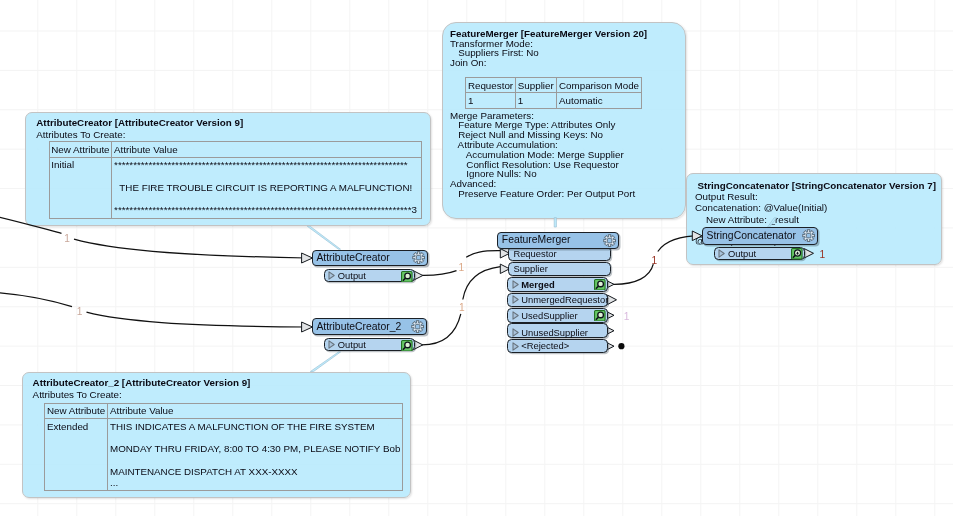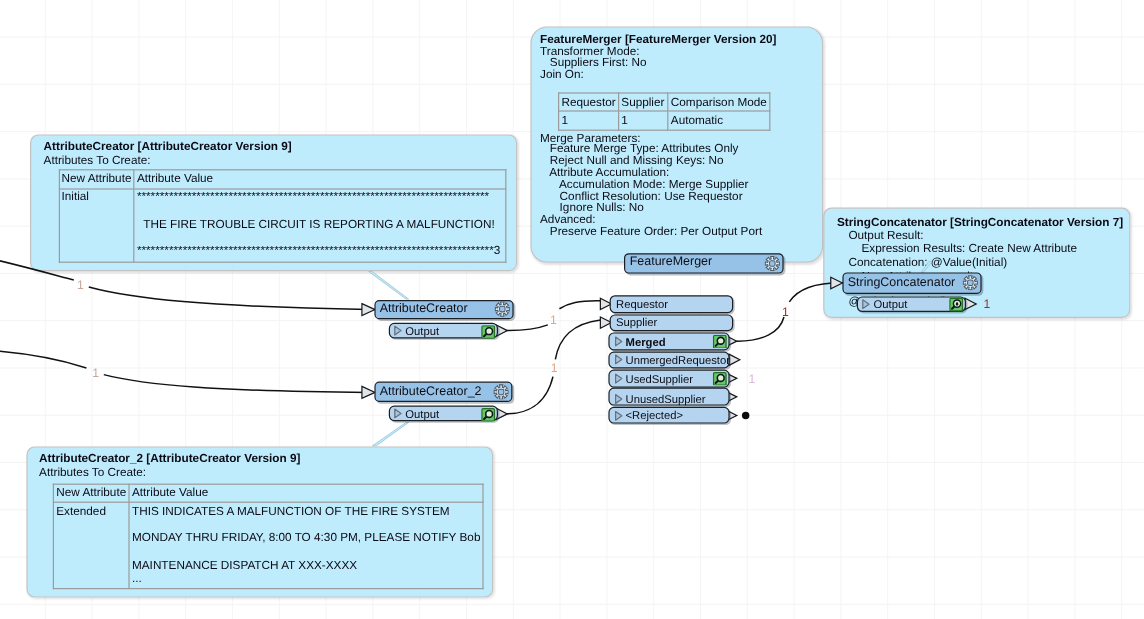--- a/index.html
+++ b/index.html
@@ -124,23 +124,22 @@
       <div class="ln">      Accumulation Mode: Merge Supplier</div>
       <div class="ln">      Conflict Resolution: Use Requestor</div>
       <div class="ln">      Ignore Nulls: No</div>
       <div class="ln">Advanced:</div>
       <div class="ln">   Preserve Feature Order: Per Output Port</div>
     </div>
   </div>
 
   <div class="anno" id="anno-sc" style="left:686px;top:125px;width:256px;height:92px;margin-top:48px;">
     <div class="ttl" style="position:absolute;left:10.5px;top:5.9px;line-height:11.3px;">StringConcatenator [StringConcatenator Version 7]</div>
-    <div style="position:absolute;left:20px;top:17.1px;line-height:11.3px;">
+    <div style="position:absolute;left:8px;top:17.1px;line-height:11.3px;">
       <div class="ln">Output Result:</div>
-      <div class="ln">    Expression Results: Create New Attribute</div>
       <div class="ln">Concatenation: @Value(Initial)</div>
       <div class="ln">    New Attribute: _result</div>
       <div class="ln"></div>
       <div class="ln">@Value(Extended)</div>
     </div>
   </div>
 
   <div class="anno" id="anno-ac2" style="left:22px;top:371.5px;width:389px;height:126px;">
     <div class="ttl" style="position:absolute;left:9.6px;top:5.3px;">AttributeCreator_2 [AttributeCreator Version 9]</div>
     <div style="position:absolute;left:9.6px;top:17px;">Attributes To Create:</div>
@@ -251,21 +250,21 @@
           <path d="M1.0,0.85 L6.2,4.5 L1.0,8.15 Z" fill="#a8c3dc" stroke="#67727c" stroke-width="1.05" stroke-linejoin="round"></path>
         </svg>
       <span class="pl">Output</span>
       <svg width="11.6" height="11.6" viewBox="0 0 11.6 11.6" style="position:absolute;right:1.1px;top:0.6px;">
           <use href="#magsym"></use>
         </svg>
     </div>
   </div>
 
   <div class="node">
-    <div class="nhead" style="left:497.1px;top:211px;width:133px;height:17.4px;margin-left:23px;">
+    <div class="nhead" style="left:497.1px;top:232px;width:122px;height:17.4px;">
       <span class="nm">FeatureMerger</span>
       <svg class="gearicon" width="13.2" height="13.2" viewBox="0 0 14 14" style="margin-right:2.3px;flex:0 0 auto;">
           <use href="#gearsym"></use>
         </svg>
     </div>
     <div class="port" style="left:507.9px;top:246.0px;width:103.5px;height:14.6px;padding-left:4.5px;">
       <span class="pl">Requestor</span>
     </div>
     <div class="port" style="left:507.9px;top:261.5px;width:103.5px;height:14.6px;padding-left:4.5px;">
       <span class="pl">Supplier</span>

